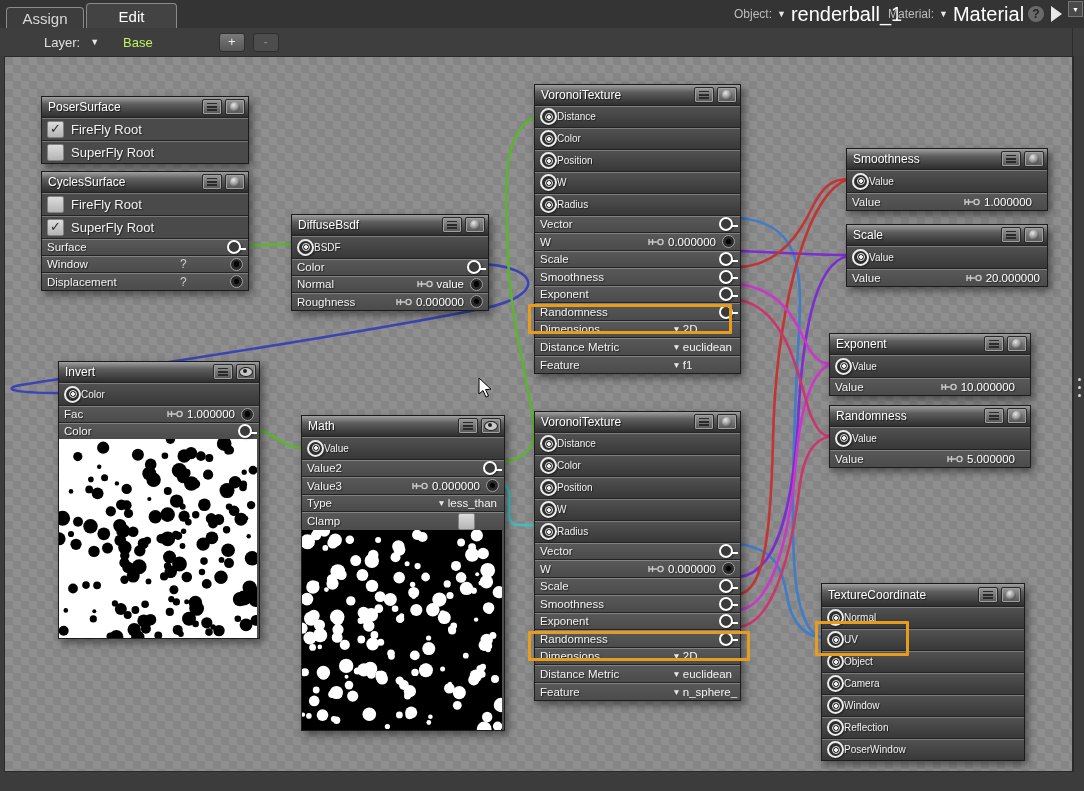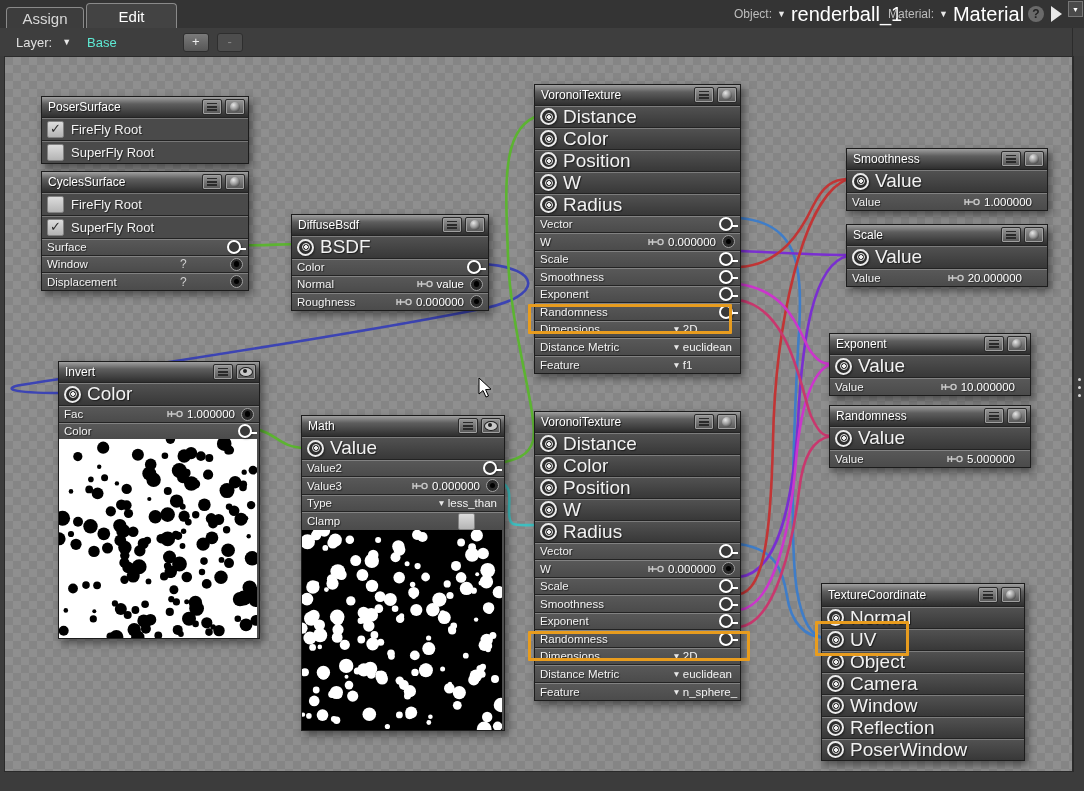--- a/index.html
+++ b/index.html
@@ -46,21 +46,21 @@
        display:flex;align-items:center;justify-content:center;flex:none}
   .menu-g{width:10px;height:8px;background:repeating-linear-gradient(#2a2a2a 0 1.5px,transparent 1.5px 3.2px)}
   .ball-g{width:10px;height:10px;border-radius:50%;
        background:radial-gradient(circle at 35% 30%, #e8e8e8, #999 45%, #444 80%)}
   .eye-g{width:12px;height:8px;border:1.2px solid #1e1e1e;border-radius:50%;position:relative;background:#c8c8c8}
   .eye-g::after{content:"";position:absolute;left:3px;top:1px;width:4px;height:4px;border-radius:50%;background:#1e1e1e}
   .row{position:relative;display:flex;align-items:center;padding:0 5px;height:16px;
        border-top:1px solid #232323;box-shadow:inset 0 1px 0 rgba(255,255,255,.25);
        background:linear-gradient(#595959,#4b4b4b);font-size:11.5px;color:#f2f2f2}
   .row .lbl{text-shadow:1px 1px 1px rgba(0,0,0,.55);white-space:nowrap}
-  .row.out{height:21px;font-size:19px;background:linear-gradient(#525252,#383838);gap:6px}
+  .row.out{height:21px;font-size:10px;background:linear-gradient(#525252,#383838);}
   .row.out.big{height:22px}
   .row.chk{height:22px;font-size:13px;background:#4a4a4a;gap:7px}
   .spacer{flex:1}
   .val{font-size:11.5px;color:#fff;margin-left:4px;text-shadow:1px 1px 1px rgba(0,0,0,.5)}
   
   .so{width:13px;height:13px;border:2px solid #ececec;border-radius:50%;background:#2d2d2d;
       display:flex;align-items:center;justify-content:center;flex:none;box-shadow:1px 1px 2px rgba(0,0,0,.5)}
   .so i{width:6px;height:6px;border:1.4px solid #ececec;border-radius:50%;background:radial-gradient(#ececec 0 1.6px,transparent 2px)}
   .plug{width:10px;height:10px;border:2.2px solid #fff;border-radius:50%;background:#3a3a3a;
       position:absolute;right:7px;box-shadow:1px 1px 2px rgba(0,0,0,.5)}
@@ -96,23 +96,23 @@
     <span>Material:</span>
     <span class="dd-arrow">▼</span>
     <span class="tr-val">Material</span>
   </div>
   <div class="help-btn" style="left:1028px">?</div>
   <div class="play-btn" style="left:1051px"></div>
   <div class="corner-dd">▼</div>
 </div>
 
 <div class="layerbar">
-  <span style="margin-left:16px">Layer:</span>
+  <span style="margin-left:44px">Layer:</span>
   <span class="dd-arrow" style="margin-left:10px">▼</span>
-  <span style="margin-left:16px;color:#5eead4">Base</span>
+  <span style="margin-left:24px;color:#bef264">Base</span>
   <span class="lb-btn" style="margin-left:66px">+</span>
   <span class="lb-btn dim" style="margin-left:8px">-</span>
 </div>
 
 <div id="canvas">
 
   <svg id="wires" width="1068" height="714">
     <g fill="none" stroke-width="2.6" stroke-linecap="round">
       <path d="M 236 188 C 258 189 274 187 296 187" stroke="#5cb431"></path>
       <path d="M 479 207 C 536 211 541 239 476 252 C 326 282 116 312 16 328 C -2 331 4 336 54 336" stroke="#3c44b4"></path>
@@ -465,21 +465,21 @@
       <span class="lbl">Value</span>
       </div>
     <div class="row" style="height:17px">
       <span class="lbl">Value</span>
       <svg class="key" width="16" height="10" viewBox="0 0 16 10">
         <g stroke="#c8c8c8" stroke-width="1.4" fill="none">
             <path d="M1 2v6M4.5 2v6M1 5h8"></path>
             <circle cx="12.5" cy="5" r="2.6"></circle>
           </g>
         </svg>
-      <span class="val" style="margin-right:20px">20.000000</span>
+      <span class="val" style="margin-right:2px">20.000000</span>
       </div>
   </div>
 
   <div class="node" style="left:824px;top:276px;width:200px">
     <div class="nhead">
       <span class="ntitle">Exponent</span>
       <span class="hbtn">
           <span class="menu-g"></span>
         </span>
       <span class="hbtn">

